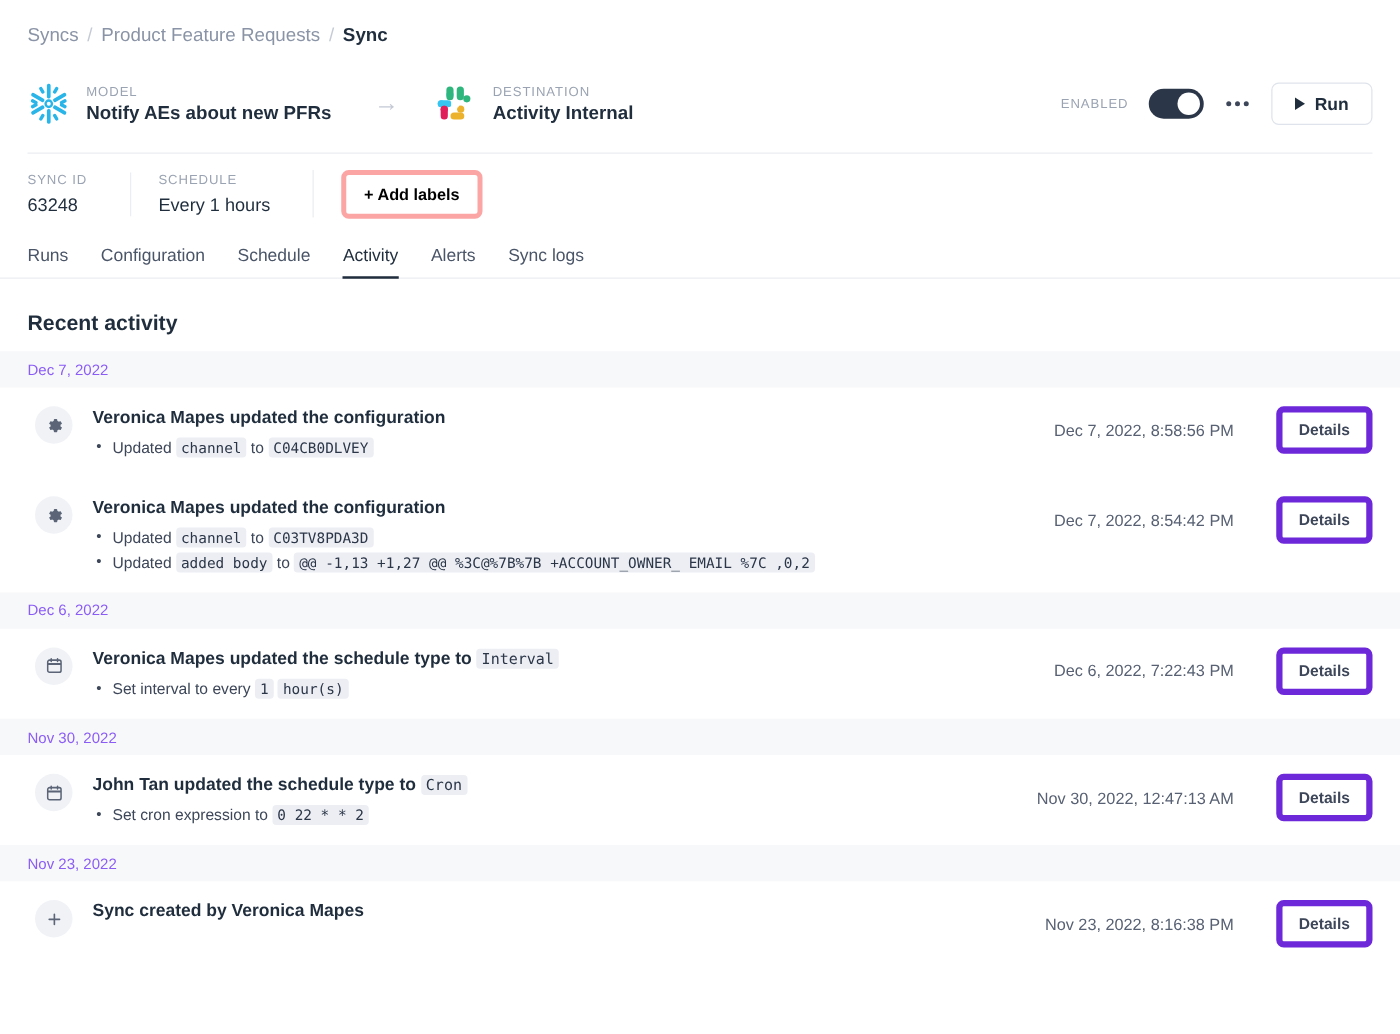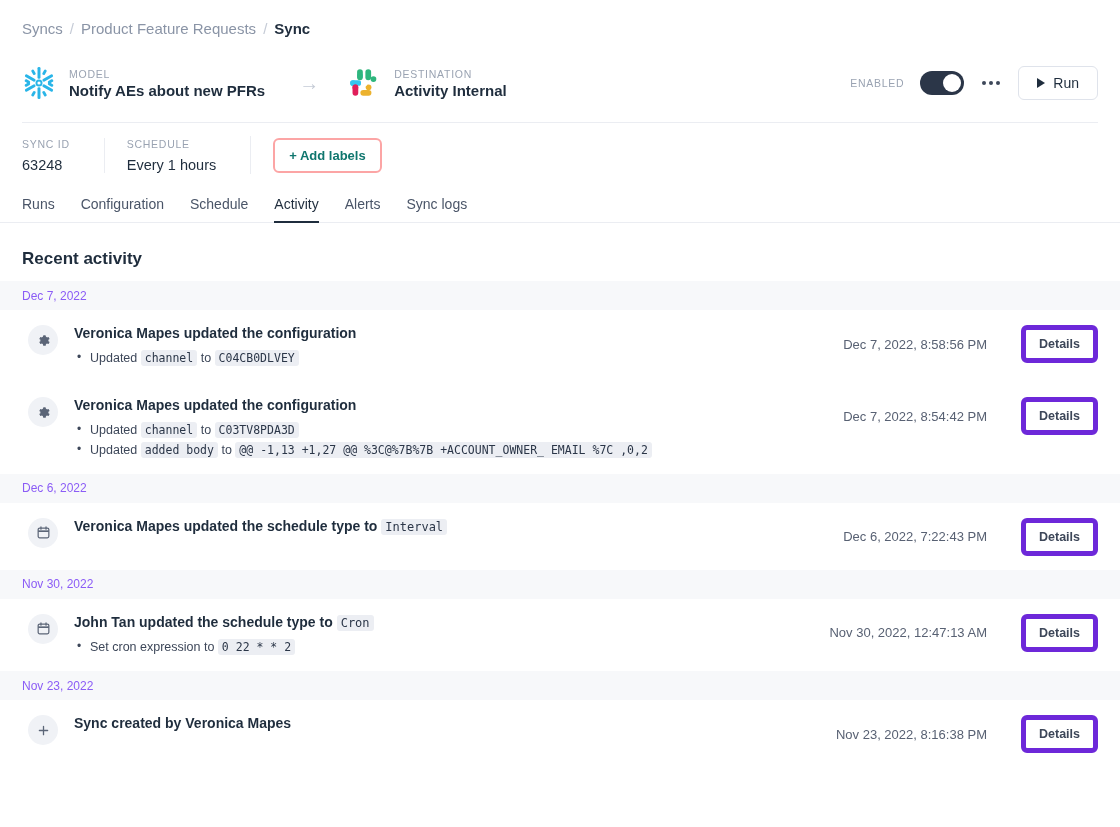--- a/index.html
+++ b/index.html
@@ -49,21 +49,21 @@
   .toggle .knob {
     position: absolute; top: 3px; right: 3px;
     width: 18px; height: 18px; border-radius: 50%; background: #fff;
   }
   .kebab { display: flex; gap: 3px; cursor: pointer; padding: 6px 2px; }
   .kebab i { width: 4px; height: 4px; border-radius: 50%; background: #3d4759; display: block; }
   .run-btn {
     display: flex; align-items: center; gap: 8px;
     border: 1px solid #dfe3eb; border-radius: 6px;
     background: #fff; padding: 8px 18px;
-    font-size: 14px; font-weight: normal; color: #1f2d3d;
+    font-size: 14px; font-weight: bold; color: #1f2d3d;
     cursor: pointer;
   }
   .run-btn .tri {
     width: 0; height: 0; border-left: 8px solid #1f2d3d;
     border-top: 5px solid transparent; border-bottom: 5px solid transparent;
   }
 
   .rule { height: 1px; background: #ebedf2; margin: 0 22px; }
 
   
@@ -73,22 +73,22 @@
   .meta-label { font-size: 10.5px; letter-spacing: 0.07em; color: #9aa3b2; text-transform: uppercase; }
   .meta-value { font-size: 14.5px; color: #1f2d3d; }
   .slug-wrap { display: flex; align-items: center; gap: 9px; }
   .slug {
     color: #8a94a6; font-size: 14.5px;
     border-bottom: 1px dotted #b9c0cd; cursor: pointer;
   }
   .copy-icon { cursor: pointer; }
   .labels-cell { border-left: 1px solid #ebedf2; padding-left: 22px; height: 38px; display: flex; align-items: center; }
   .add-labels {
-    border: 2px solid #fca5a5; border-radius: 6px; background: #fff;
-    font-size: 13px; font-weight: bold; color: #0f766e;
+    border: 4px solid #fca5a5; border-radius: 6px; background: #fff;
+    font-size: 13px; font-weight: bold; color: #000000;
     padding: 8px 14px; cursor: pointer;
   }
 
   
   .tabs {
     display: flex; gap: 26px; padding: 0 22px;
     border-bottom: 1px solid #ebedf2; height: 38px; align-items: flex-end;
   }
   .tab {
     font-size: 14px; color: #4a5568; padding-bottom: 9px;
@@ -303,20 +303,23 @@
       <div class="entry">
         <div class="badge">
           <svg width="15" height="15" viewBox="0 0 16 16" fill="none" stroke="#5b6577" stroke-width="1.3">
             <rect x="2.3" y="3.3" width="11.4" height="10.4" rx="1.6"></rect>
             <path d="M2.3 6.6h11.4" stroke-width="1.8"></path>
             <path d="M5.3 2.1v2.4M10.7 2.1v2.4" stroke-linecap="round"></path>
           </svg>
         </div>
         <div class="entry-body">
           <div class="entry-title">Veronica Mapes updated the schedule type to <span class="code">Interval</span></div>
+          <ul class="detail-list">
+            <li>Set interval to every <span class="code">1</span> <span class="code">hour(s)</span></li>
+          </ul>
         </div>
         <div class="entry-right">
           <span class="timestamp">Dec 6, 2022, 7:22:43 PM</span>
           <button class="details-btn">Details</button>
         </div>
       </div>
       <div class="date-band">Nov 30, 2022</div>
       <div class="entry">
         <div class="badge">
           <svg width="15" height="15" viewBox="0 0 16 16" fill="none" stroke="#5b6577" stroke-width="1.3">

